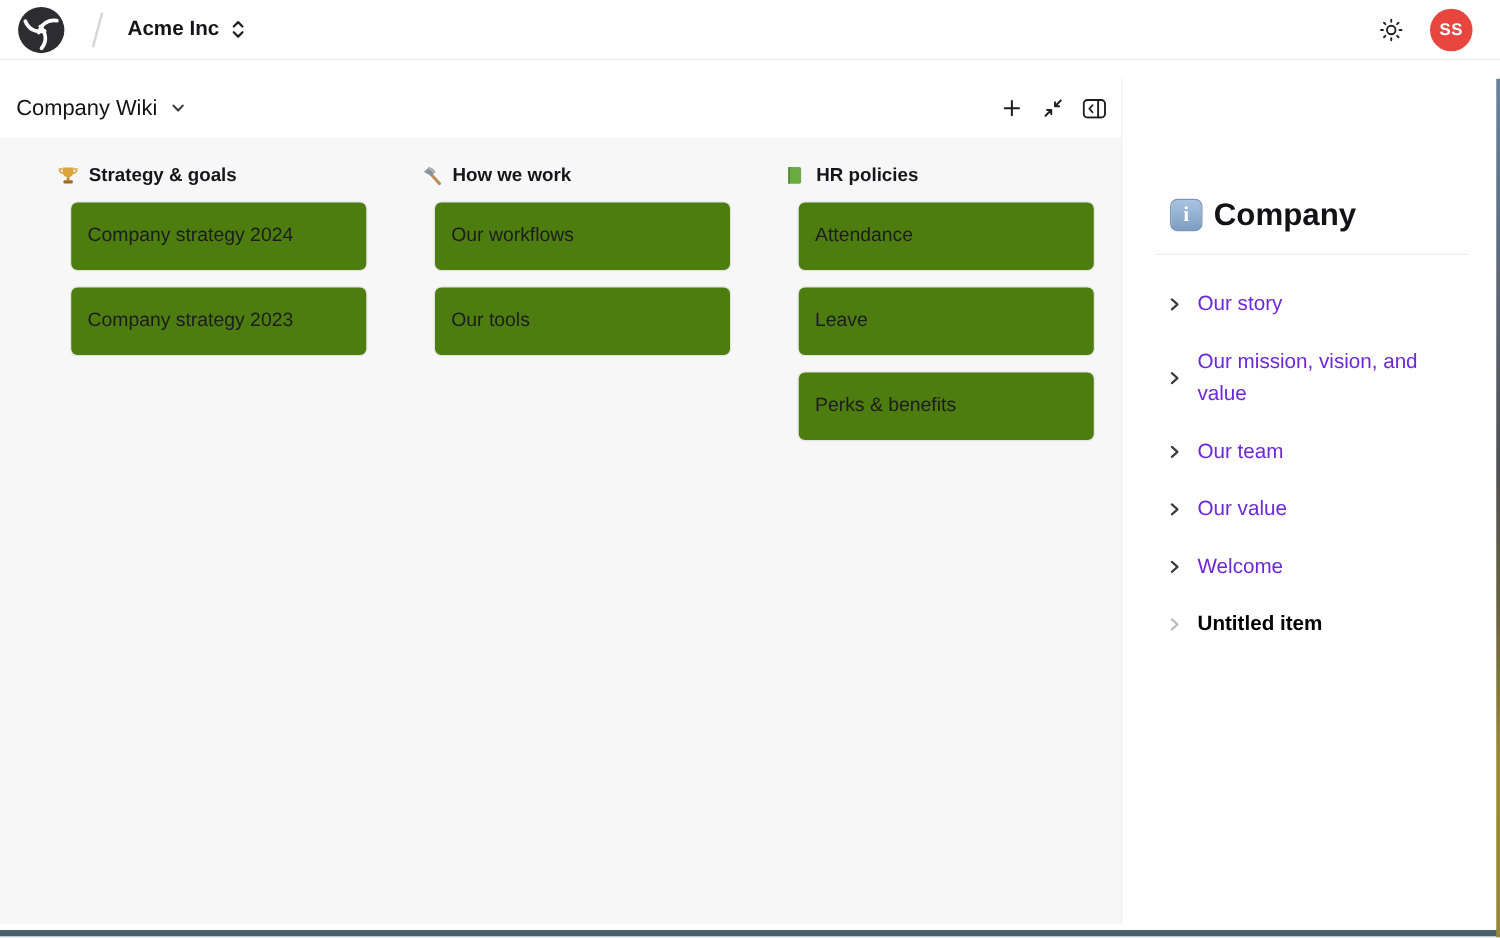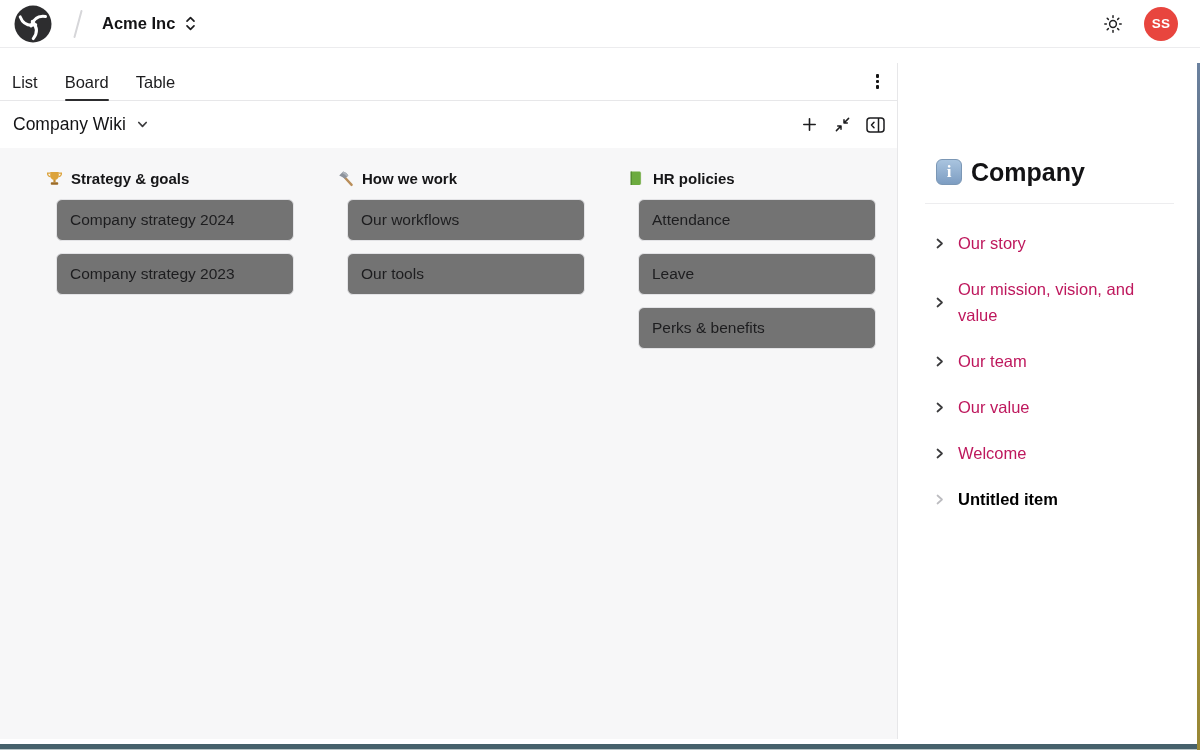--- a/index.html
+++ b/index.html
@@ -54,42 +54,42 @@
   .page-title-text { font-size: 17.5px; font-weight: 500; color: #131315; }
   .toolbar-actions { margin-left: auto; display: flex; align-items: center; gap: 5px; }
 
   
   .board { flex: 1; background: #f7f7f8; padding: 22px 0 0 56px; display: flex; gap: 53px; overflow: hidden; }
   .column { width: 238px; flex: 0 0 238px; }
   .col-header { display: flex; align-items: center; gap: 8px; margin: 0 0 12px -10px; }
   .col-icon { width: 17px; height: 17px; display: flex; flex: 0 0 auto; }
   .col-title { font-size: 15px; font-weight: 700; color: #161618; }
   .card {
-    height: 42px; background: #737373; border: 1px solid #e3e3e6; border-radius: 6px;
+    height: 56px; background: #4d7c0f; border: 1px solid #e3e3e6; border-radius: 6px;
     margin-bottom: 12px; display: flex; align-items: center; padding: 0 13px;
     font-size: 15.5px; color: #1d1d1f; cursor: pointer;
   }
 
   
   .sidebar { flex: 1; background: #fff; padding-top: 94px; }
   .sidebar-title-row { display: flex; align-items: center; gap: 9px; margin: 0 26px 0 38px; height: 30px; }
   .info-badge {
     width: 26px; height: 26px; border-radius: 6px; flex: 0 0 auto;
     background: linear-gradient(180deg, #a9c4df 0%, #7d9dc2 100%);
     border: 1px solid #7b97b5; color: #fff;
     font-family: "Liberation Serif", serif; font-weight: 700; font-size: 17px;
     display: flex; align-items: center; justify-content: center;
   }
   .sidebar-title { font-size: 25px; font-weight: 700; color: #131315; }
   .sidebar-divider { height: 1px; background: #ededef; margin: 16px 26px 0 27px; }
   .sidebar-items { margin-top: 16px; }
   .s-item {
     display: flex; align-items: center; gap: 12px;
     padding: 10px 26px 10px 35px; font-size: 16.5px; line-height: 26px;
-    color: #be185d; cursor: pointer;
+    color: #6d28d9; cursor: pointer;
   }
   .s-item .chev { color: #3a3a3c; flex: 0 0 auto; display: flex; }
   .s-item.muted { color: #000000; font-weight: bold; }
   .s-item.muted .chev { color: #bcbcc0; }
 
   
   .bottom-edge { position: absolute; left: 0; right: 0; bottom: 0; height: 11px; background: #fff; z-index: 6; }
   .bottom-teal { position: absolute; left: 0; right: 0; bottom: 1px; height: 5px; background: #46616b; }
   .bottom-last { position: absolute; left: 0; right: 0; bottom: 0; height: 1px; background: #b9c5c7; }
   .edge-strip {
@@ -143,36 +143,20 @@
     </button>
     <div class="avatar">
       <span>SS</span>
     </div>
   </header>
 
   <div class="content">
 
     <div class="main">
 
-      <div class="tabbar">
-        <div class="tab">
-          <span>List</span>
-        </div>
-        <div class="tab active">
-          <span>Board</span>
-        </div>
-        <div class="tab">
-          <span>Table</span>
-        </div>
-        <div class="kebab">
-            <i></i>
-            <i></i>
-            <i></i>
-          </div>
-      </div>
 
       <div class="toolbar">
         <div class="page-title-wrap">
           <span class="page-title-text">Company Wiki</span>
           <svg width="13" height="13" viewBox="0 0 13 13" fill="none" stroke="#3c3c3e" stroke-width="1.7" stroke-linecap="round" stroke-linejoin="round">
             <path d="M2.8 4.5 L6.5 8.4 L10.2 4.5"></path>
           </svg>
         </div>
         <div class="toolbar-actions">
           <button class="icon-btn">

